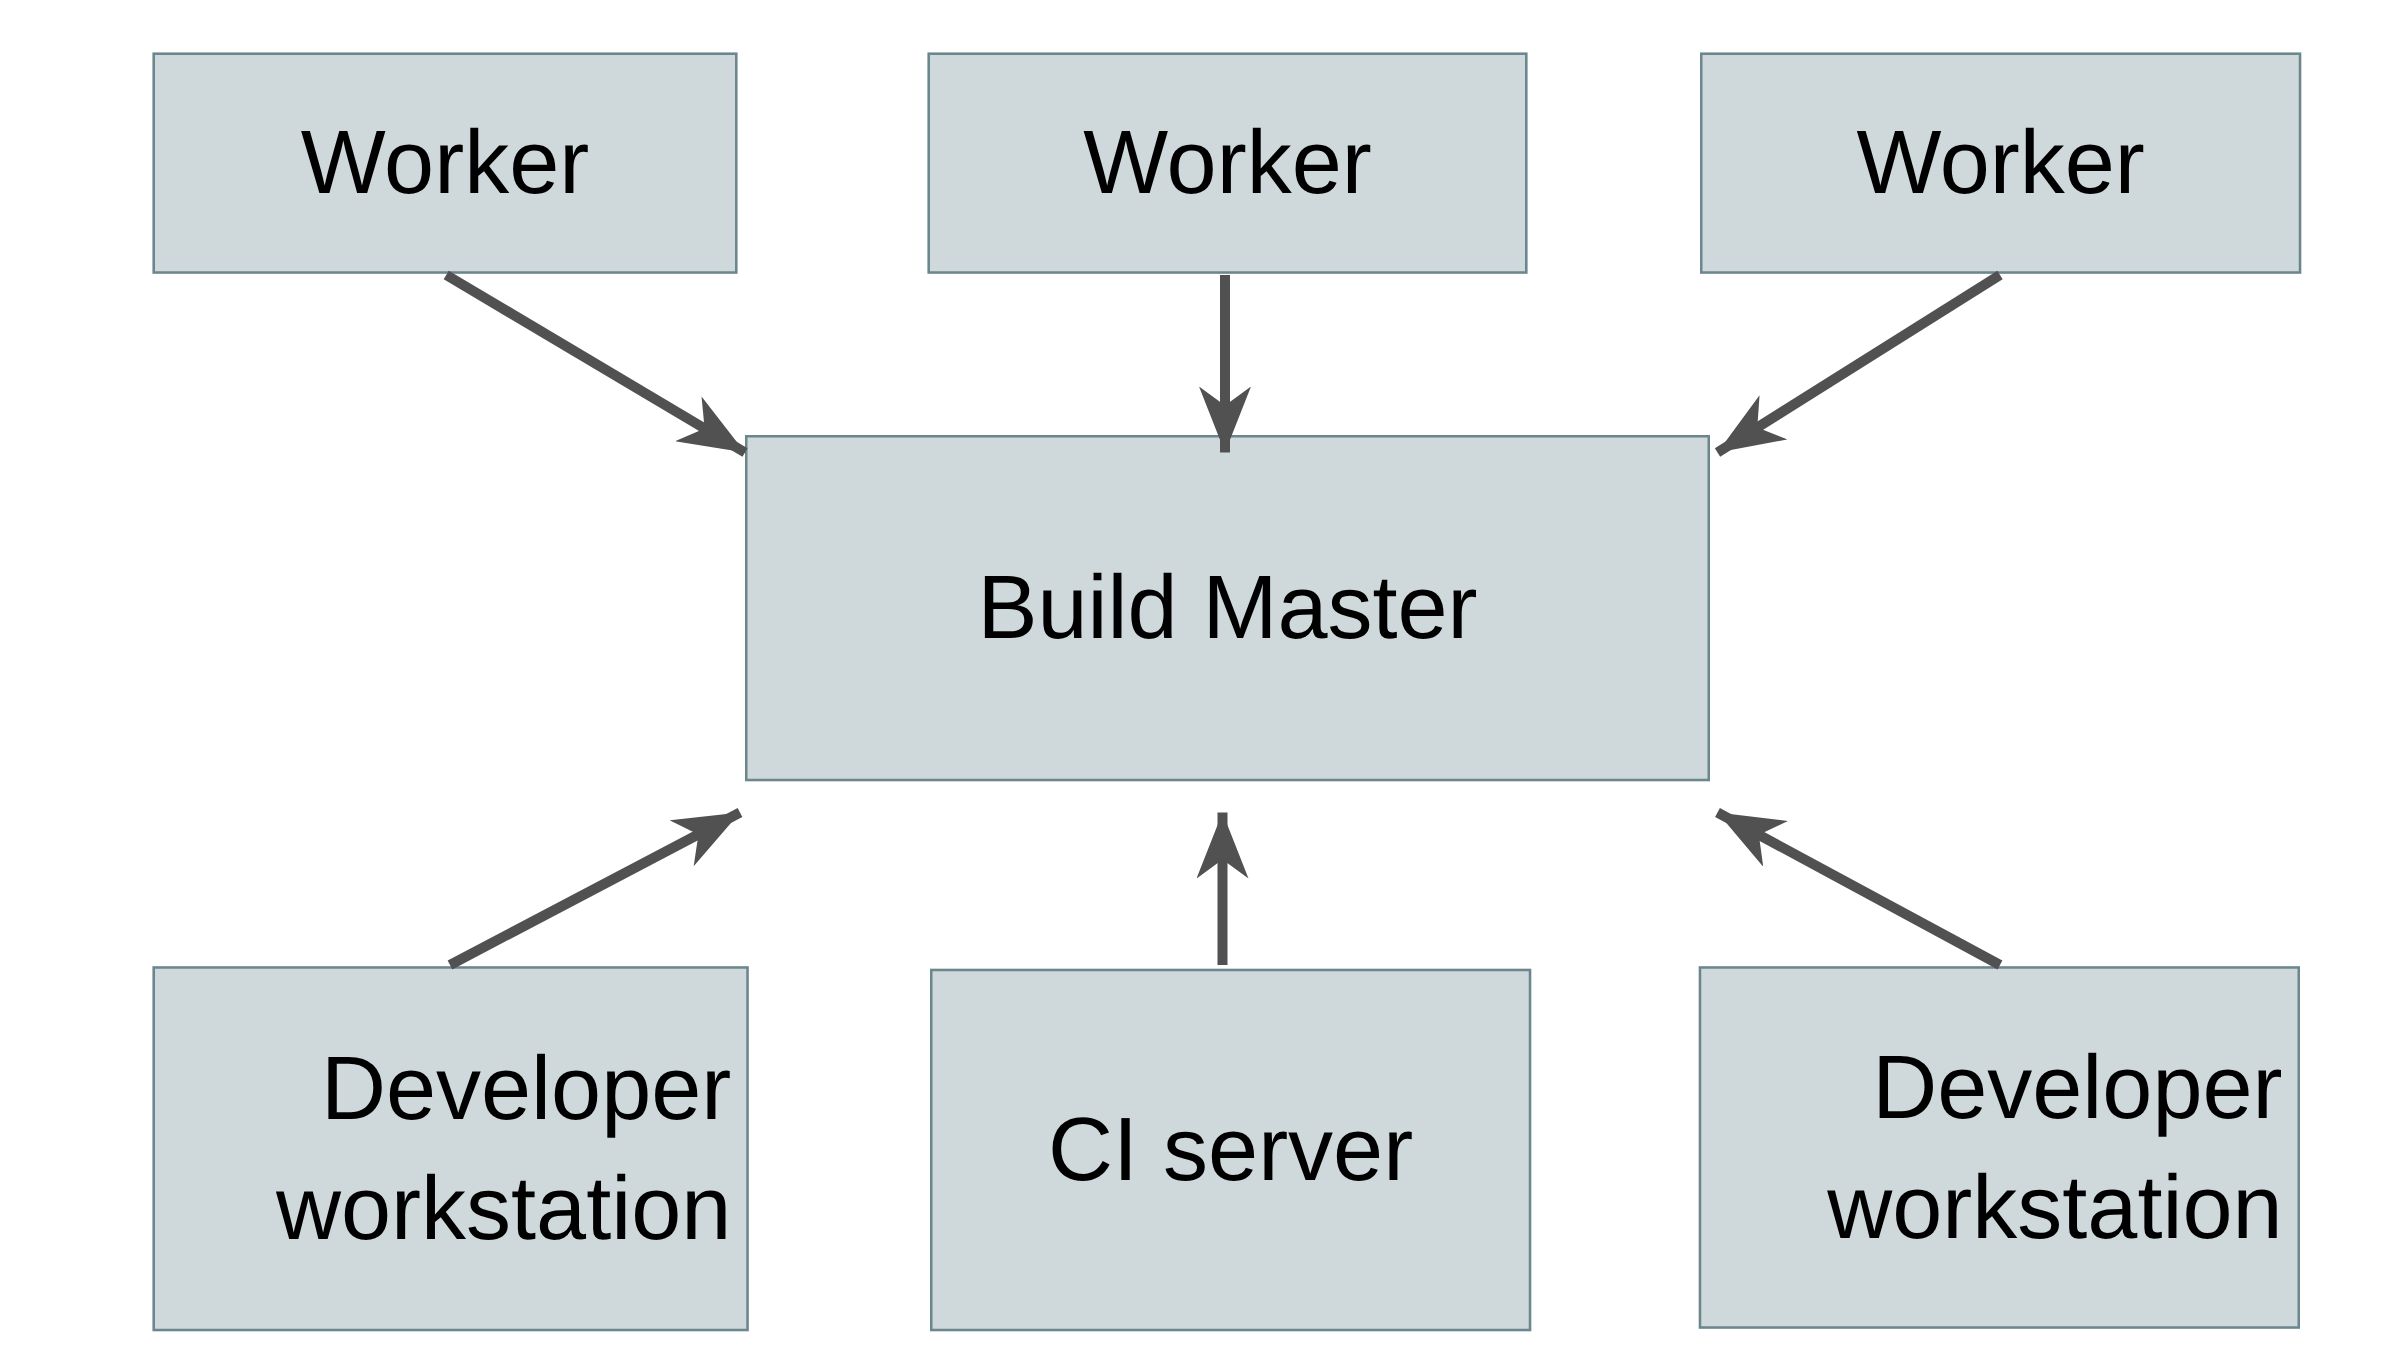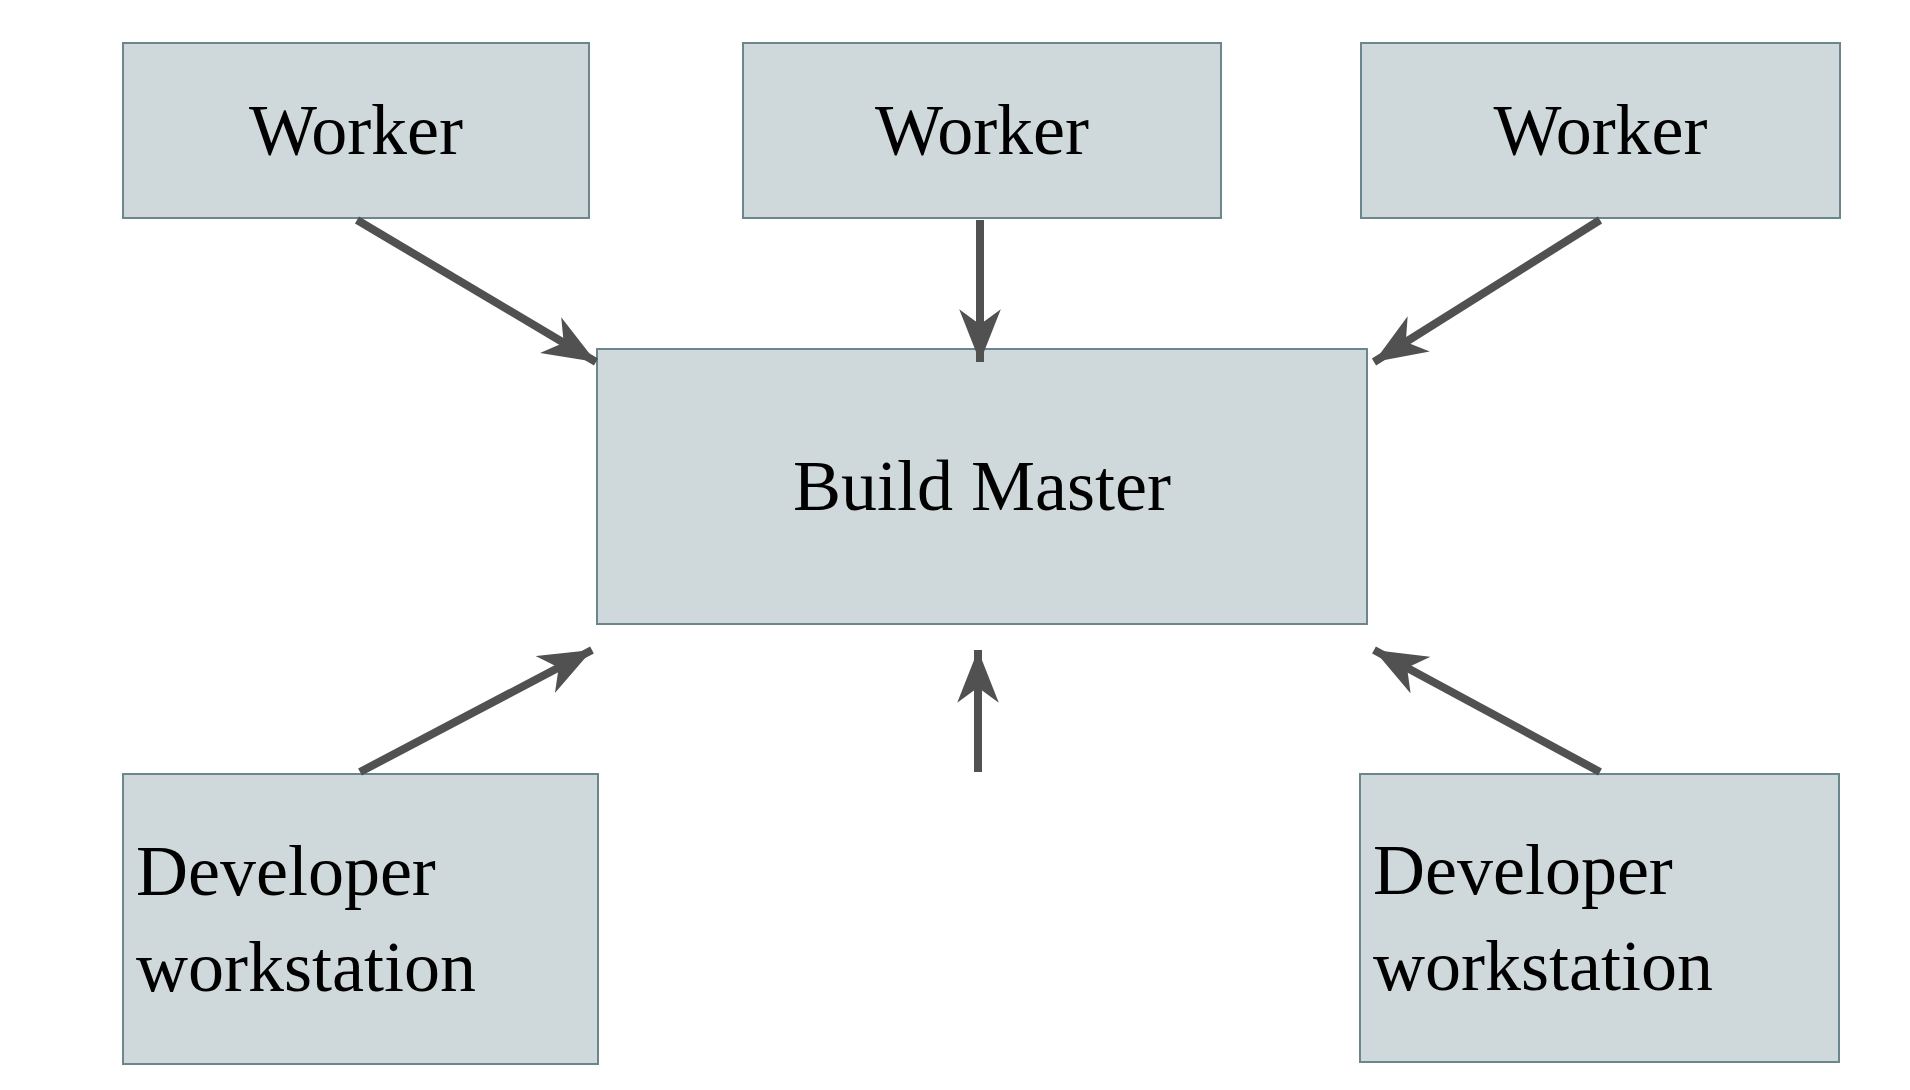--- a/index.html
+++ b/index.html
@@ -16,26 +16,25 @@
     font-family: "Liberation Sans", sans-serif;
   }
   .node {
     position: absolute;
     box-sizing: border-box;
     background: #cfd8da;
     border: 2px solid #6c868e;
     display: flex;
     align-items: center;
     justify-content: center;
-    text-align: left;
+    text-align: right;
     color: #000000;
     font-size: 72px;
     line-height: 1.34;
     padding: 0 12px;
-    font-family: Liberation Serif, serif;
   }
   #edges {
     position: absolute;
     left: 0;
     top: 0;
     width: 1910px;
     height: 1090px;
     pointer-events: none;
   }
   .edge {
@@ -62,20 +61,23 @@
   </div>
 
   <div class="node" style="left:596px; top:348px; width:772px; height:277px;">
     <span>Build Master</span>
   </div>
 
   <div class="node" style="left:122px; top:773px; width:477px; height:292px;">
     <span>Developer workstation</span>
   </div>
 
+  <div class="node" style="left:744px; top:775px; width:481px; height:290px;">
+    <span>CI server</span>
+  </div>
 
   <div class="node" style="left:1359px; top:773px; width:481px; height:290px;">
     <span>Developer workstation</span>
   </div>
 
   <svg id="edges" viewBox="0 0 1910 1090" xmlns="http://www.w3.org/2000/svg">
     <defs>
       <marker id="stealth" markerUnits="strokeWidth" markerWidth="6.6" markerHeight="5.2" refX="6.6" refY="2.6" orient="auto">
         <path d="M0,0 L6.6,2.6 L0,5.2 L1.9,2.6 Z" fill="#515151"></path>
       </marker>

